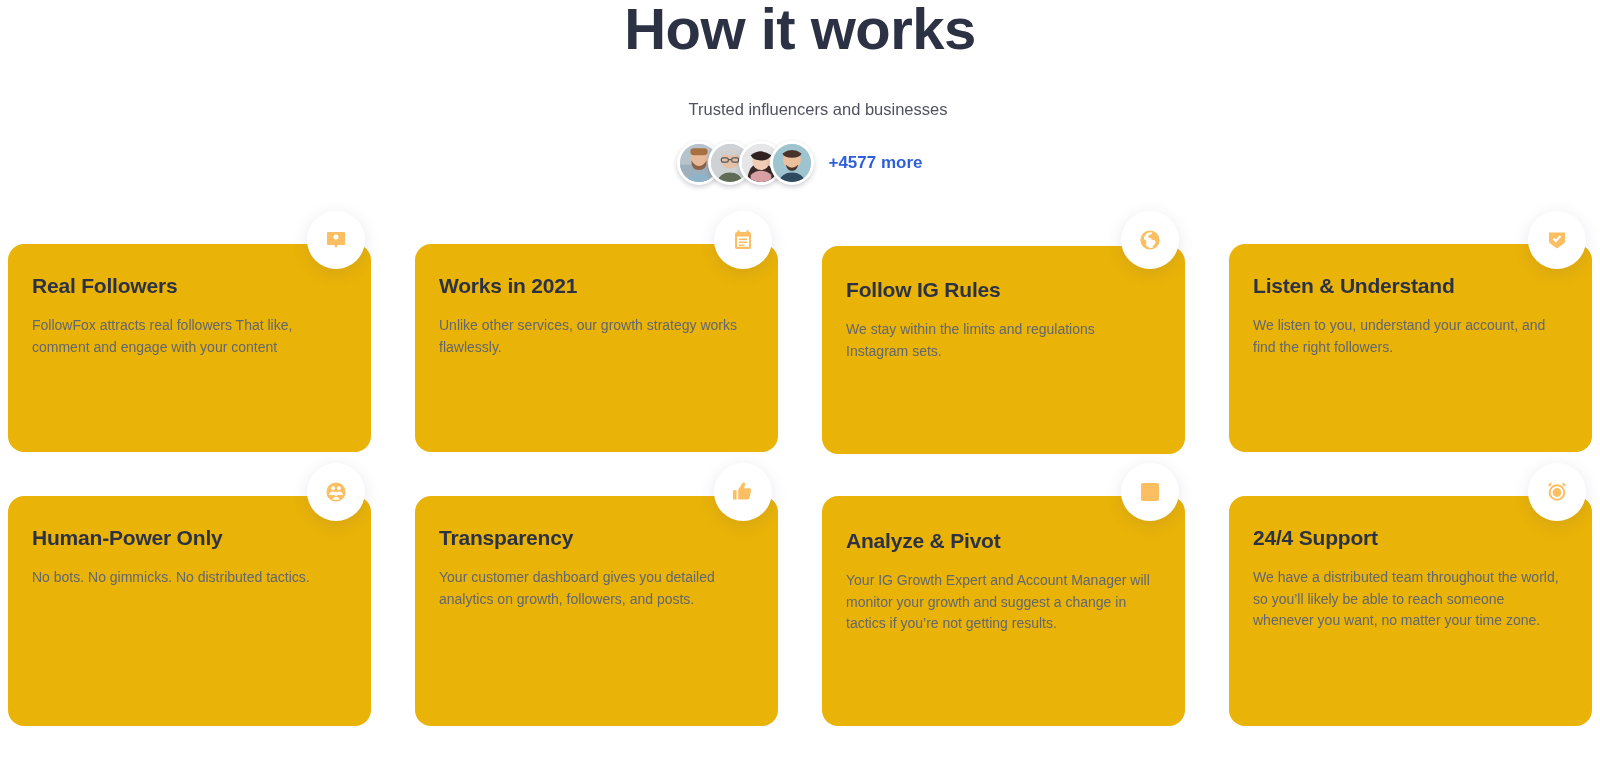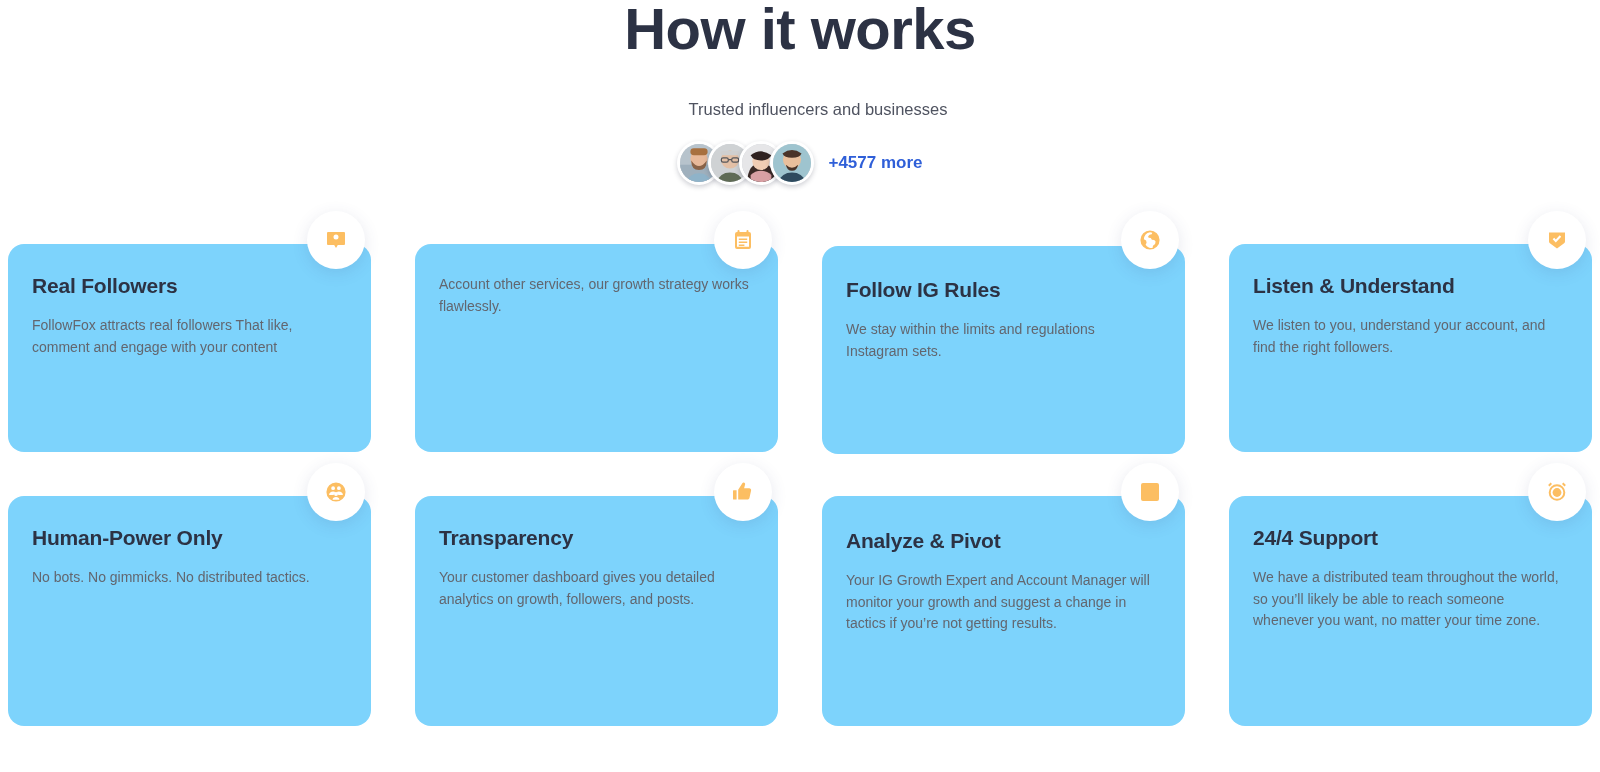--- a/index.html
+++ b/index.html
@@ -66,21 +66,21 @@
     left: 8px;
     top: 244px;
     width: 1584px;
   }
   .row { display: flex; gap: 44px; align-items: flex-start; }
   .row + .row { margin-top: 42px; align-items: flex-end; }
 
   .card-wrap { position: relative; flex: 1 1 0; min-width: 0; }
 
   .card {
-    background: #7dd3fc;
+    background: #eab308;
     border-radius: 16px;
     padding: 30px 26px 28px 24px;
     height: 208px;
     overflow: hidden;
   }
   .card-title {
     font-size: 21px;
     font-weight: 700;
     color: #2c3244;
     letter-spacing: -0.2px;
@@ -191,21 +191,22 @@
         </div>
       </div>
 
       <div class="card-wrap">
         <div class="badge">
           <svg viewBox="0 0 24 24">
               <path class="badge-ico" d="M7.5 2a1 1 0 0 1 1 1v1h7V3a1 1 0 1 1 2 0v1h.5A2 2 0 0 1 20 6v13a2 2 0 0 1-2 2H6a2 2 0 0 1-2-2V6a2 2 0 0 1 2-2h.5V3a1 1 0 0 1 1-1zM6 8.5v10.2h12V8.5H6zm1.8 2.1h8.4v1.5H7.8v-1.5zm0 3h8.4v1.5H7.8v-1.5zm0 3h5.6v1.5H7.8v-1.5z"></path>
             </svg>
         </div>
         <div class="card">
-          <div class="card-desc">Account other services, our growth strategy works flawlessly.</div>
+          <div class="card-title">Works in 2021</div>
+          <div class="card-desc">Unlike other services, our growth strategy works flawlessly.</div>
         </div>
       </div>
 
       <div class="card-wrap">
         <div class="badge">
           <svg viewBox="0 0 24 24">
               <path class="badge-ico" d="M12 2.4a9.6 9.6 0 1 0 0 19.2 9.6 9.6 0 0 0 0-19.2zm0 1.9c.8 0 1.6.2 2.3.4l-.6 1.5-2.1.6-1.5 1.4.5 1.6 2.2.2 1.1 1.7 2.3.2 1.4 1.6-.5 2.4-2.1 1.9-.5 2.3a7.7 7.7 0 0 1-6.9-3.4l1-1.9-.5-2.3-2.2-1.3A7.7 7.7 0 0 1 12 4.3z"></path>
             </svg>
         </div>
         <div class="card">

